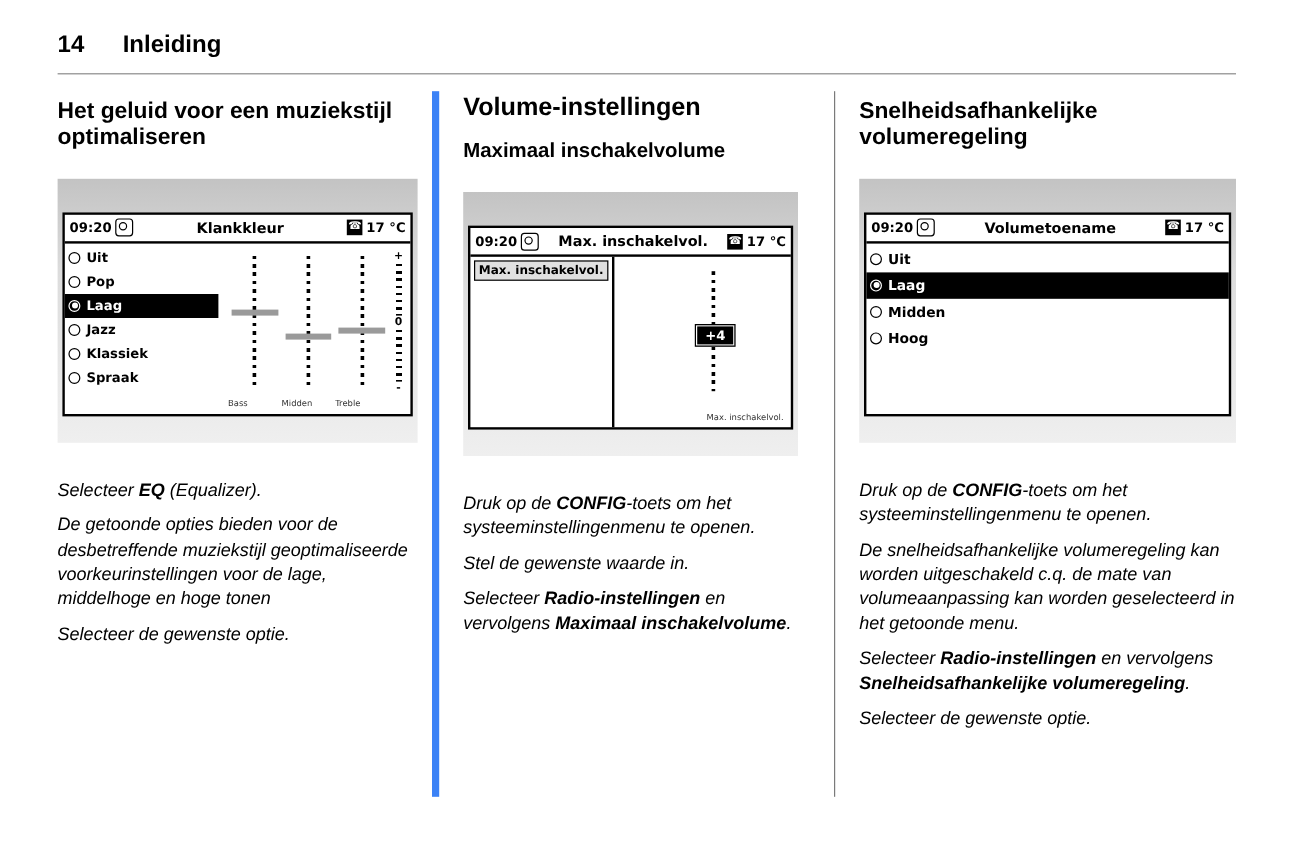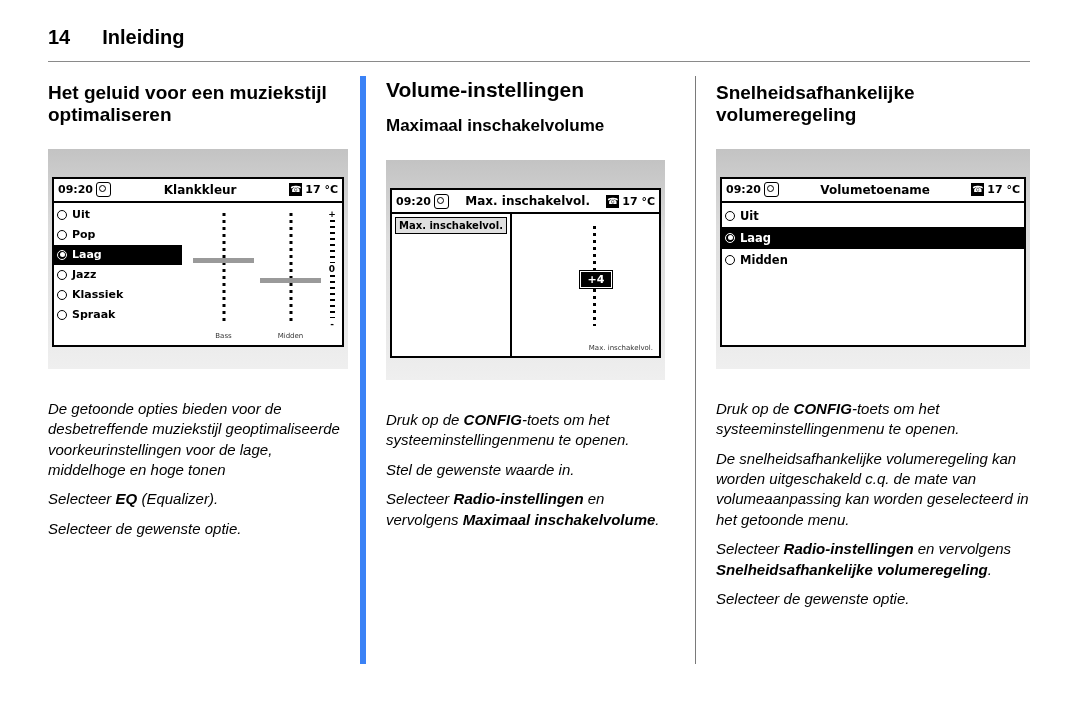--- a/index.html
+++ b/index.html
@@ -54,21 +54,21 @@
   .radio{width:8px;height:8px;border:1px solid #000;border-radius:50%;margin-right:5px;flex:none;position:relative;}
   li.sel .radio{border-color:#fff;}
   li.sel .radio::after{content:"";position:absolute;inset:1.5px;background:#fff;border-radius:50%;}
 
   
   .eq{flex:1;display:flex;padding:4px 2px 2px 8px;}
   .band{flex:1;position:relative;}
   .band .dots{position:absolute;left:50%;transform:translateX(-50%);top:6px;bottom:18px;width:3px;
       background:repeating-linear-gradient(to bottom,#000 0 3px,transparent 3px 7px);}
   .band .bar{position:absolute;left:3px;right:3px;height:5px;background:#9a9a9a;}
-  .band .blabel{position:absolute;bottom:3px;width:100%;text-align:center;font-size:7px;color:#333;}
+  .band .blabel{position:absolute;bottom:3px;width:100%;text-align:left;font-size:7px;color:#333;}
   .scale{width:16px;display:flex;flex-direction:column;align-items:center;
       font-size:9px;font-weight:bold;padding:2px 0 14px 0;flex:none;}
   .scale .ticks{flex:1;width:5px;background:repeating-linear-gradient(to bottom,#000 0 2px,transparent 2px 6px);margin:1px 0;}
 
   
   .menubox{width:112px;border-right:2px solid #000;padding:3px;flex:none;}
   .mitem{border:1px solid #000;background:#e0e0e0;font-size:10px;font-weight:bold;padding:2px 3px;}
   .slider-wrap{flex:1;position:relative;}
   .vdots{position:absolute;left:55%;top:12px;bottom:30px;width:3px;
       background:repeating-linear-gradient(to bottom,#000 0 3px,transparent 3px 7px);}
@@ -130,34 +130,39 @@
             <div class="band">
               <div class="dots"></div>
               <div class="bar" style="top: 38%;"></div>
               <div class="blabel">Bass</div>
             </div>
             <div class="band">
               <div class="dots"></div>
               <div class="bar" style="top: 52%;"></div>
               <div class="blabel">Midden</div>
             </div>
+            <div class="band">
+              <div class="dots"></div>
+              <div class="bar" style="top: 49%;"></div>
+              <div class="blabel">Treble</div>
+            </div>
             <div class="scale">
               <span>+</span>
               <div class="ticks"></div>
               <span>0</span>
               <div class="ticks"></div>
               <span>-</span>
             </div>
           </div>
         </div>
       </div>
     </div>
 
+    <p><span>Selecteer </span><b>EQ</b><span> (Equalizer).</span></p>
     <p><span>De getoonde opties bieden voor de desbetreffende muziekstijl geoptimaliseerde voorkeurinstellingen voor de lage, middelhoge en hoge tonen</span></p>
-    <p><span>Selecteer </span><b>EQ</b><span> (Equalizer).</span></p>
     <p><span>Selecteer de gewenste optie.</span></p>
   </section>
 
   <section class="col col2">
     <h1 class="big">Volume-instellingen</h1>
     <h2 class="sub">Maximaal inschakelvolume</h2>
 
     <div class="panel">
       <div class="screen">
         <div class="sbar">
@@ -204,20 +209,24 @@
                 <span>Uit</span>
               </li>
             <li class="sel">
                 <span class="radio"></span>
                 <span>Laag</span>
               </li>
             <li>
                 <span class="radio"></span>
                 <span>Midden</span>
               </li>
+            <li>
+                <span class="radio"></span>
+                <span>Hoog</span>
+              </li>
           </ul>
         </div>
       </div>
     </div>
 
     <p><span>Druk op de </span><b>CONFIG</b><span>-toets om het systeeminstellingenmenu te openen.</span></p>
     <p><span>De snelheidsafhankelijke volumeregeling kan worden uitgeschakeld c.q. de mate van volumeaanpassing kan worden geselecteerd in het getoonde menu.</span></p>
     <p><span>Selecteer </span><b>Radio-instellingen</b><span> en vervolgens </span><b>Snelheidsafhankelijke volumeregeling</b><span>.</span></p>
     <p><span>Selecteer de gewenste optie.</span></p>
   </section>

